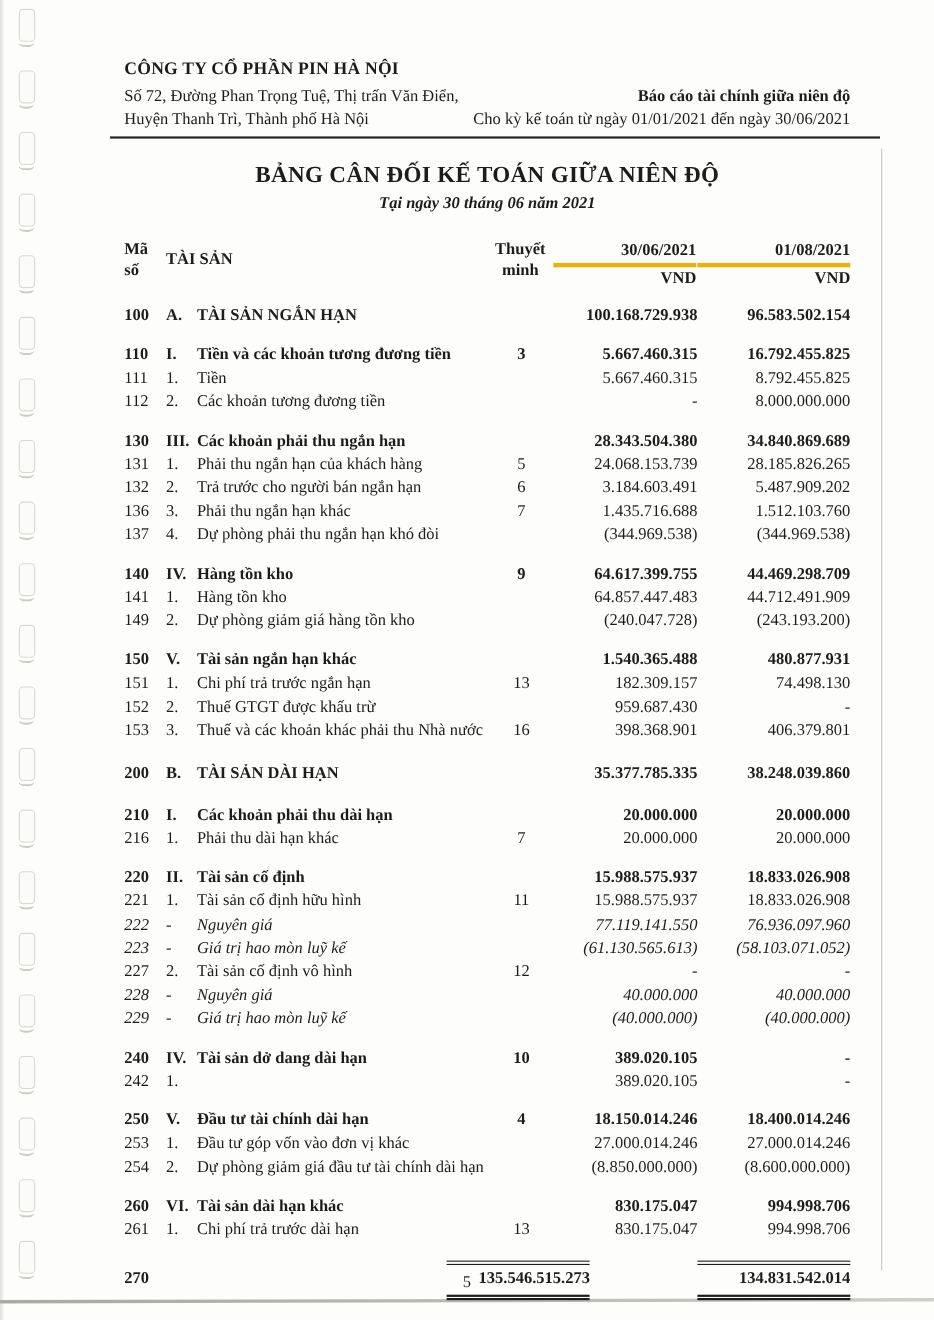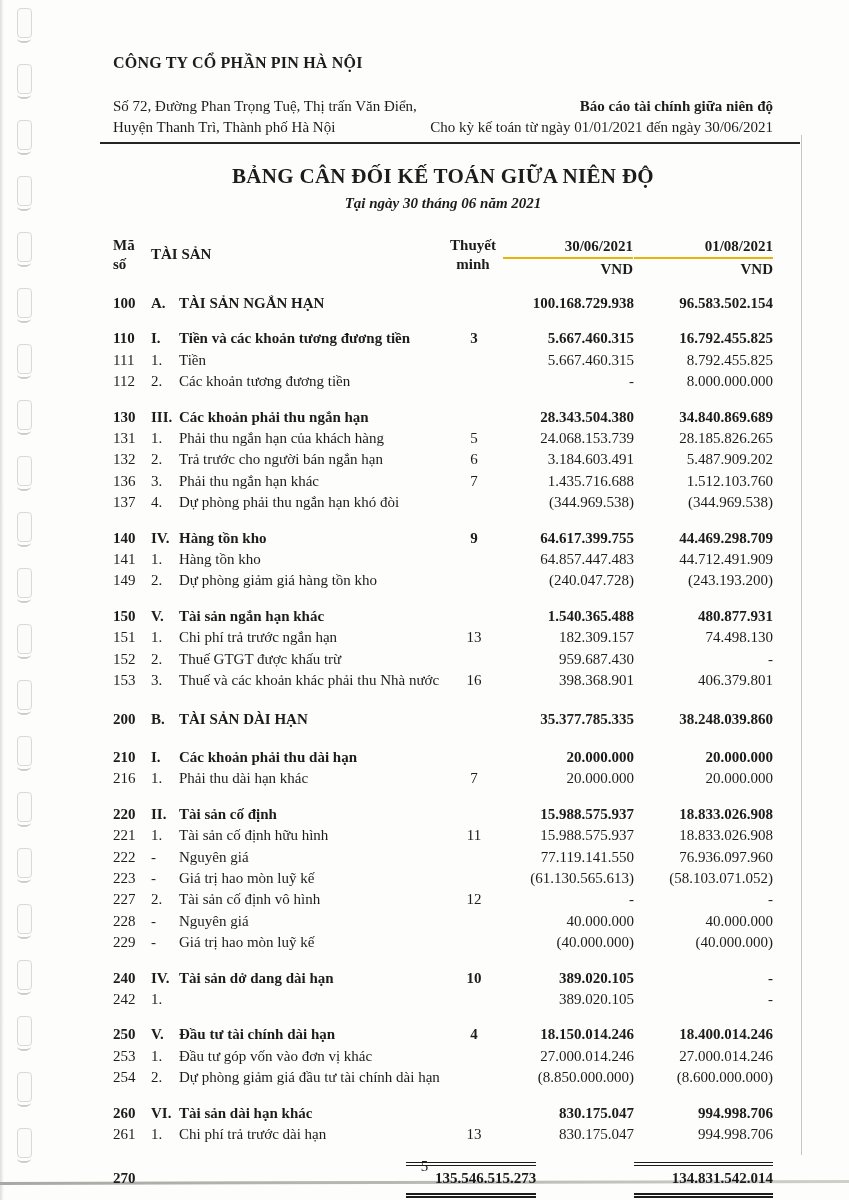--- a/index.html
+++ b/index.html
@@ -37,49 +37,49 @@
     position:absolute; left:0; top:0; width:4px; height:1200px;
     background:linear-gradient(to right,#dededa,rgba(255,255,255,0));
   }
   
   .content { position:absolute; left:113px; top:54px; width:660px; }
   .company { font-weight:bold; font-size:16px; letter-spacing:.2px; }
   .lh-rule {
     margin-left:-13px; width:700px;
     border-bottom:2px solid #242424;
     padding:6px 27px 4px 13px;
-    display:flex; justify-content:space-between; align-items:flex-end;margin-top:18px;
+    display:flex; justify-content:space-between; align-items:flex-end;
   }
   .lh-left  { font-size:15px; line-height:21px; }
   .lh-right { font-size:15px; line-height:21px; text-align:right; }
   .lh-right .rt { font-weight:bold; }
   .title { margin-top:20px; text-align:center; font-size:21px; font-weight:bold; letter-spacing:.3px; }
   .subtitle { margin-top:6px; text-align:center; font-size:15px; font-weight:bold; font-style:italic; }
 
   .thead { margin-top:24px; display:flex; align-items:flex-start; font-weight:bold; font-size:15px; }
   .h-code { width:38px; flex:none; line-height:19px; }
   .h-assets { flex:1; padding-top:10px; }
   .h-note { width:60px; flex:none; text-align:center; line-height:19px; }
   .h-col { flex:none; text-align:right; line-height:20px; }
-  .h-col .date { border-bottom:2px solid #eab308; padding-bottom:1px; }
+  .h-col .date { border-bottom:4px solid #eab308; padding-bottom:1px; }
   .h-v1 { width:130px; margin-left:0; }
   .h-v2 { width:139px; margin-left:1px; }
 
   .rows { margin-top:3px; font-size:15px; }
   .row { display:flex; align-items:baseline; line-height:21.4px; }
   .row.gap  { margin-top:14px; }
   .row.gap2 { margin-top:17px; }
   .c-code { width:38px; flex:none; }
   .c-label { flex:1; display:flex; min-width:0; }
   .c-prefix { width:28px; flex:none; }
   .c-note { width:60px; flex:none; text-align:center; }
   .c-v1 { width:130px; flex:none; text-align:right; }
   .c-v2 { width:139px; flex:none; text-align:right; }
   .row.section, .row.group, .row.total { font-weight:bold;justify-content:space-between; }
-  .row.italic { }
+  .row.italic { font-style:italic; }
   .row.total .c-v1, .row.total .c-v2 {
     border-top:4px double #1c1c1c;
     border-bottom:5px double #1c1c1c;
     padding:2px 0 3px 0;
   }
   .page-num { position:absolute; left:0; top:1158px; width:849px; text-align:center; font-size:15px; }
 </style>
 </head>
 <body>
 

